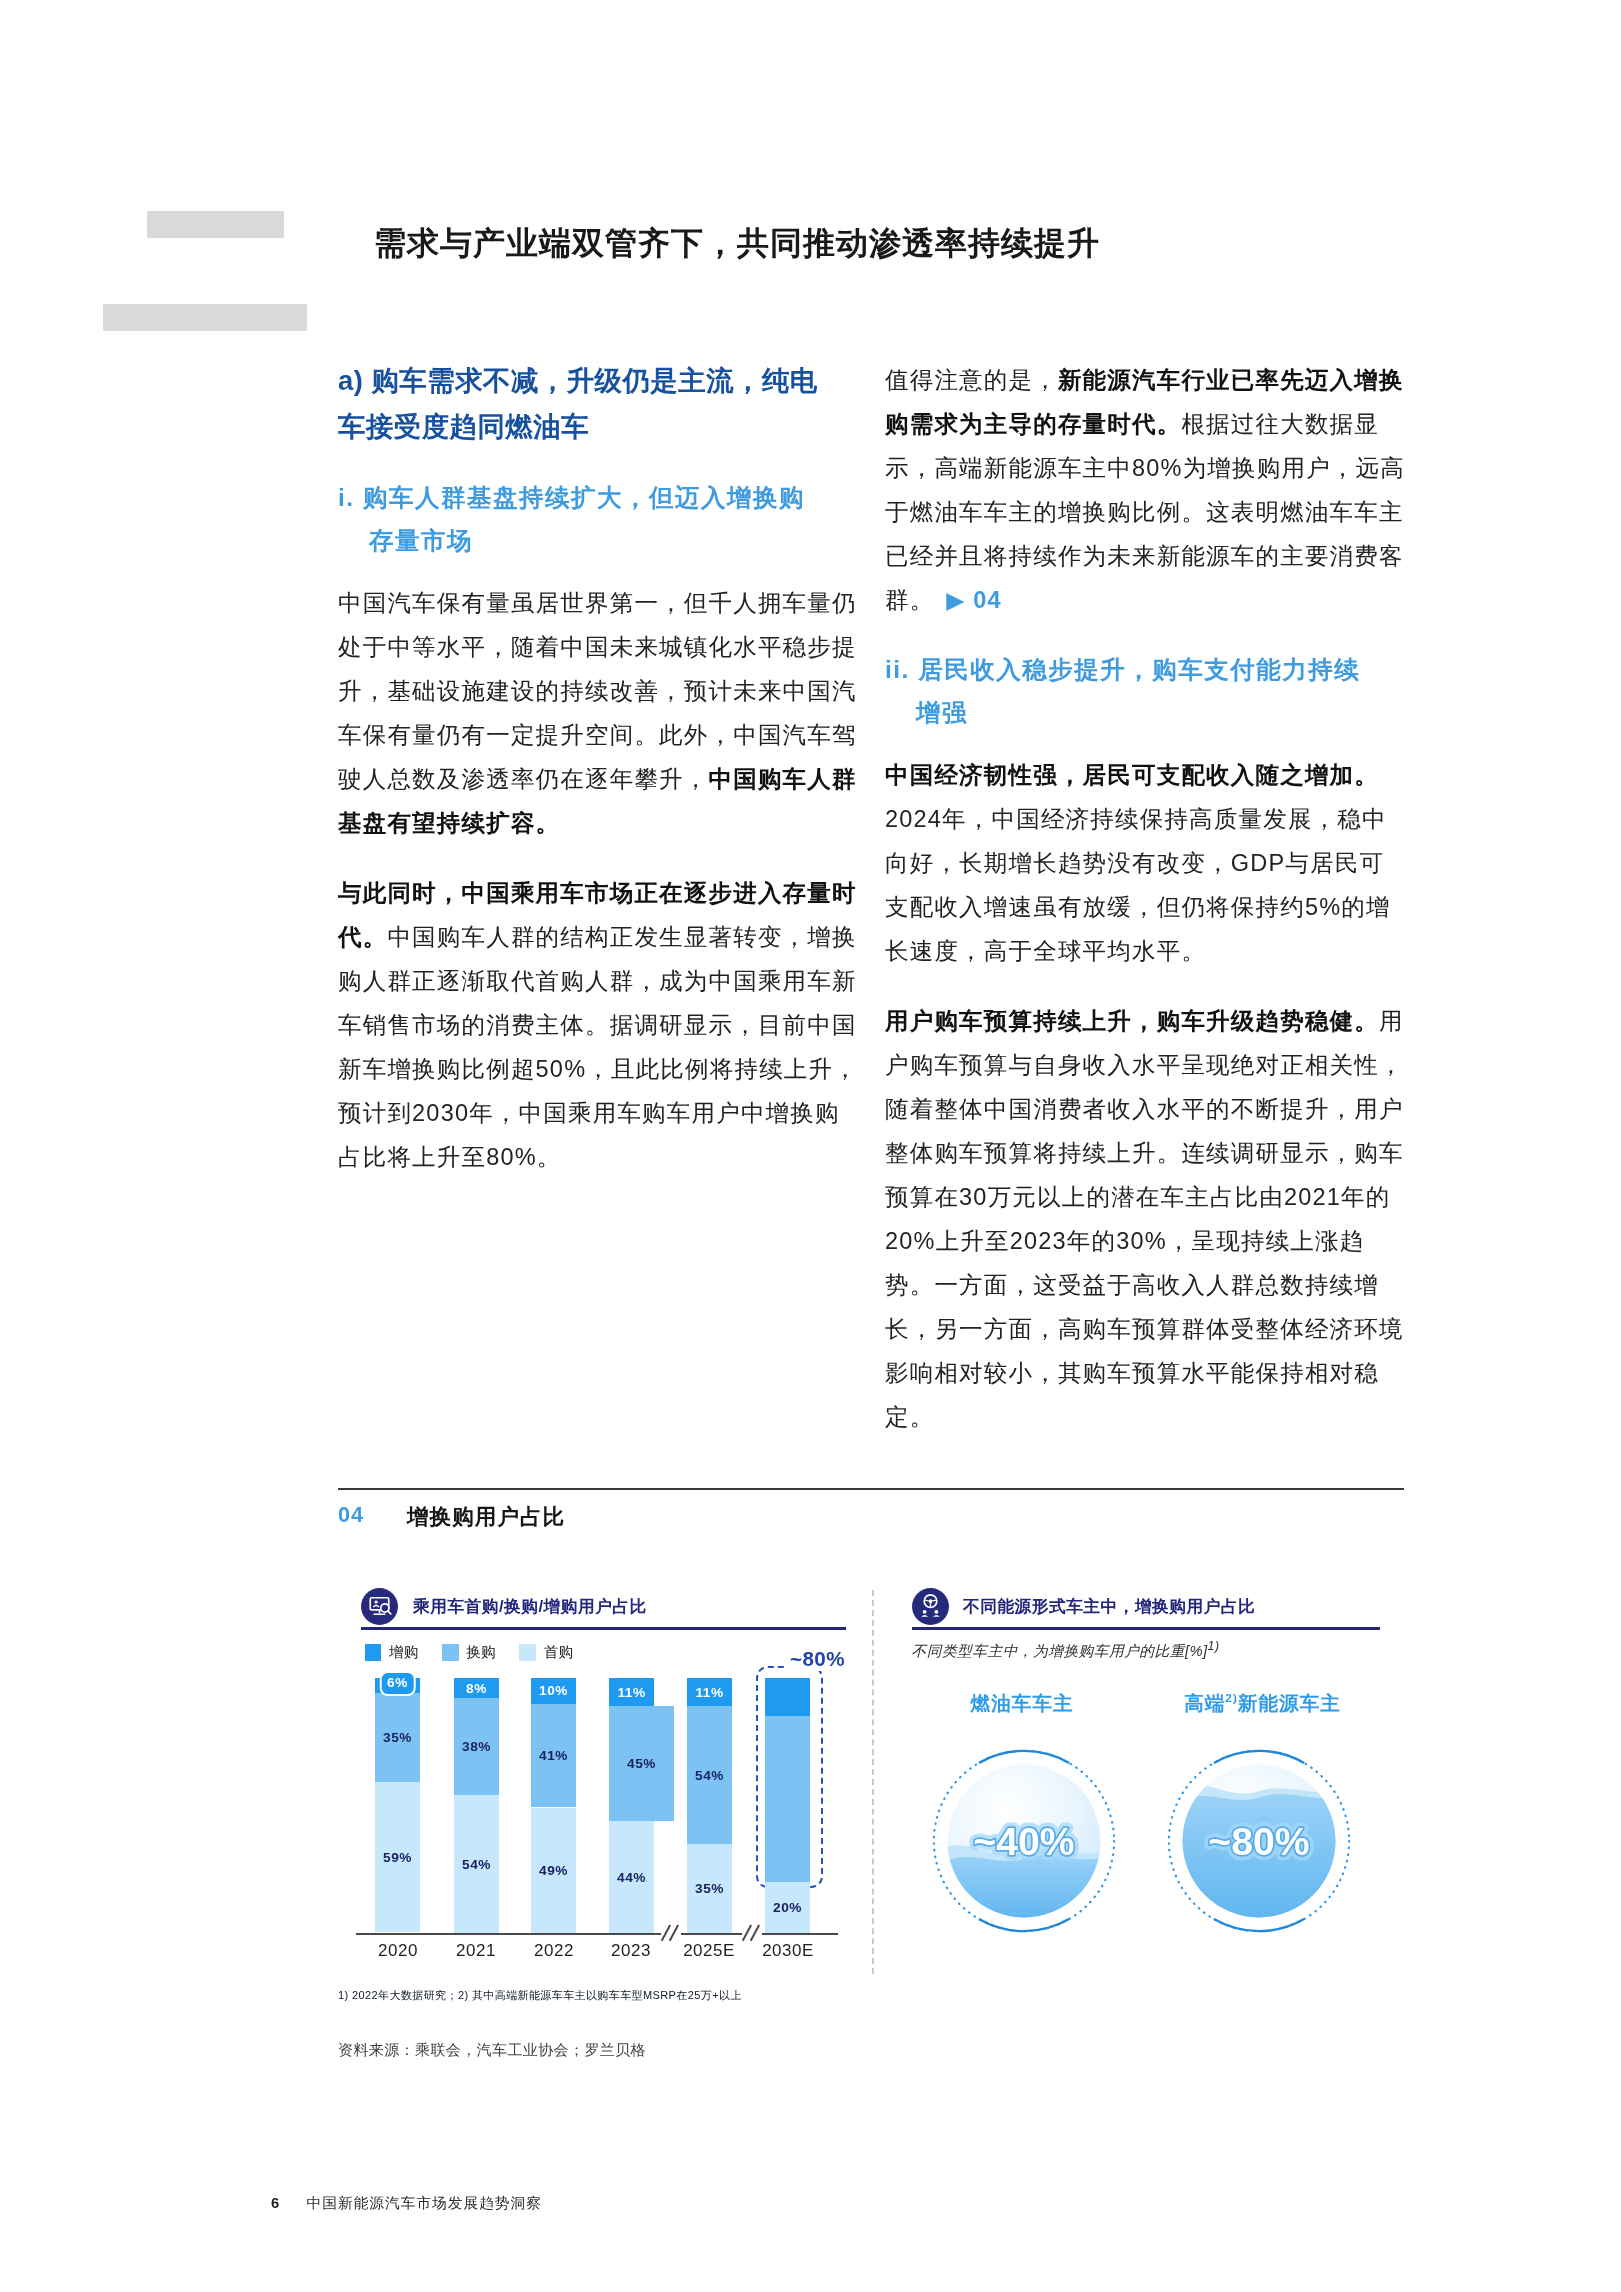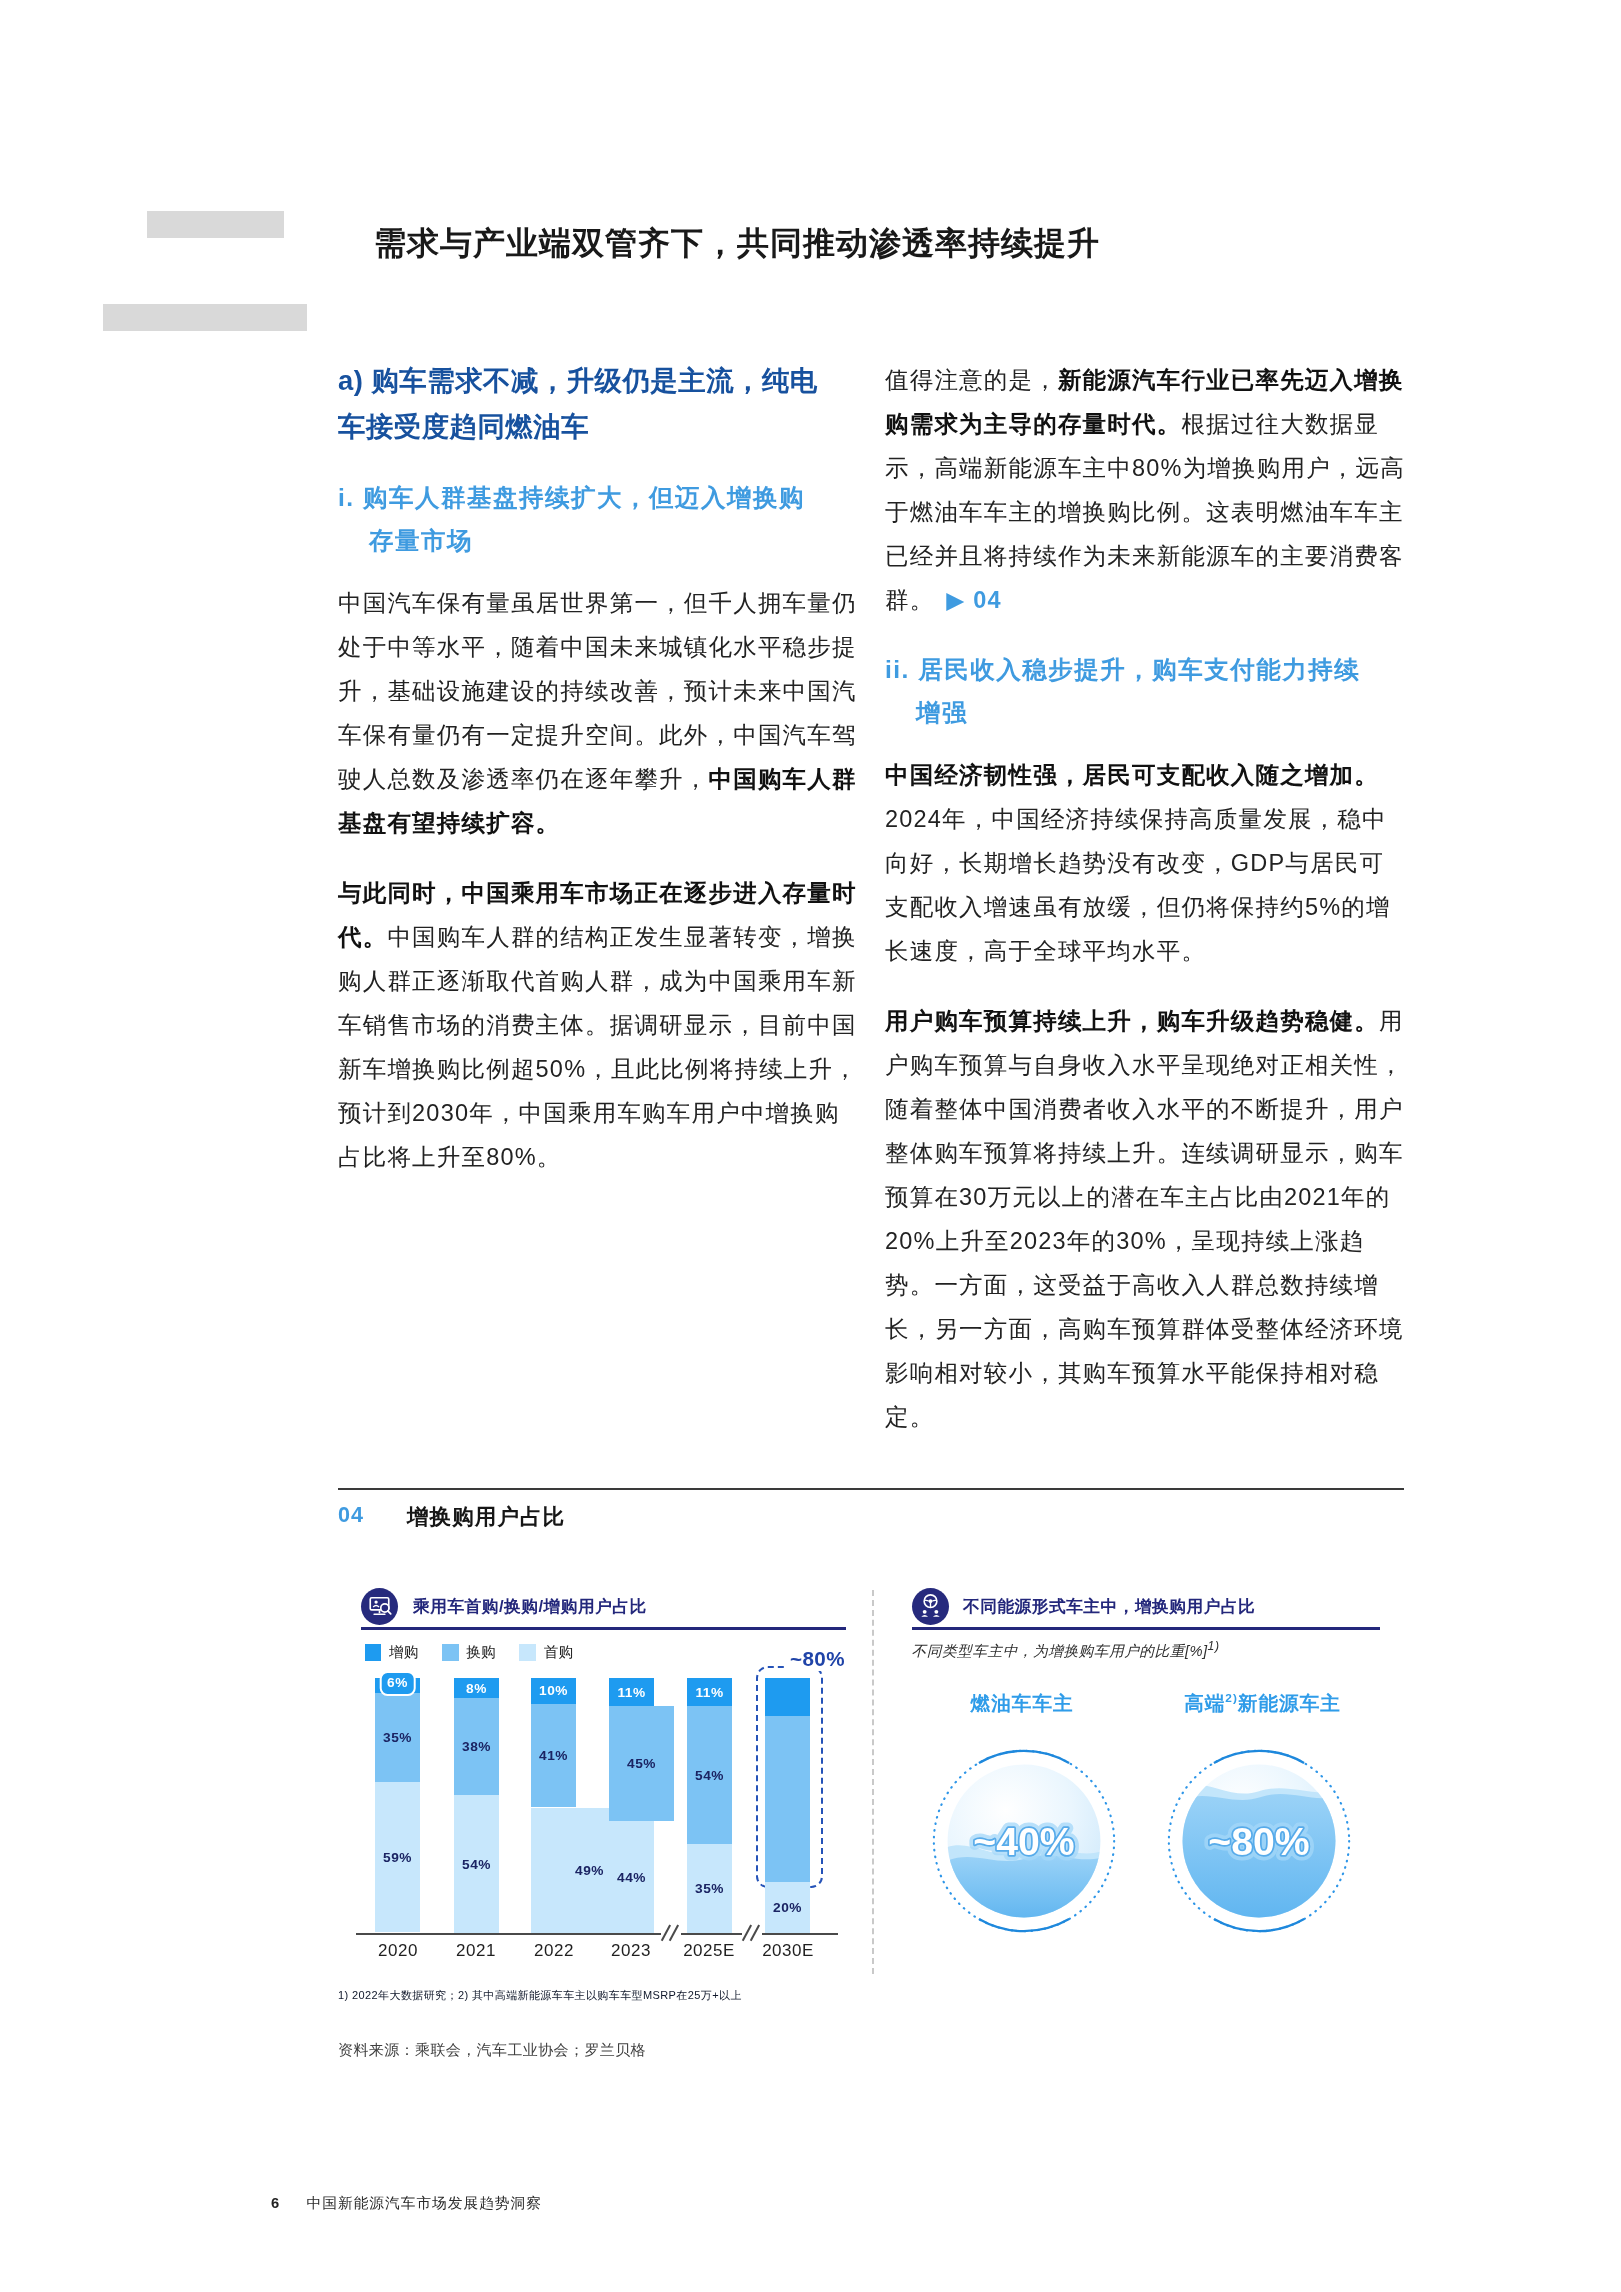--- a/index.html
+++ b/index.html
@@ -157,21 +157,21 @@
         <div class="seg" style="left: 116px; width: 45px; top: 215px; height: 138px; background: rgb(199, 231, 252);">
           <span class="seg-label dark">54%</span>
         </div>
         <div class="seg" style="left: 116px; width: 45px; top: 118px; height: 97px; background: rgb(124, 195, 244);">
           <span class="seg-label dark">38%</span>
         </div>
         <div class="seg" style="left: 116px; width: 45px; top: 98px; height: 20.4px; background: rgb(30, 155, 240);">
           <span class="seg-label light">8%</span>
         </div>
         <div class="x-label" style="left: 138px;">2021</div>
-        <div class="seg" style="left: 193px; width: 45px; top: 228px; height: 125px; background: rgb(199, 231, 252); padding-left: 36px;">
+        <div class="seg" style="left: 193px; width: 45px; top: 228px; height: 125px; background: rgb(199, 231, 252);">
           <span class="seg-label dark">49%</span>
         </div>
         <div class="seg" style="left: 193px; width: 45px; top: 123px; height: 104px; background: rgb(124, 195, 244);">
           <span class="seg-label dark">41%</span>
         </div>
         <div class="seg" style="left: 193px; width: 45px; top: 98px; height: 25.5px; background: rgb(30, 155, 240);">
           <span class="seg-label light">10%</span>
         </div>
         <div class="x-label" style="left: 216px;">2022</div>
         <div class="seg" style="left: 271px; width: 45px; top: 241px; height: 112px; background: rgb(199, 231, 252);">

